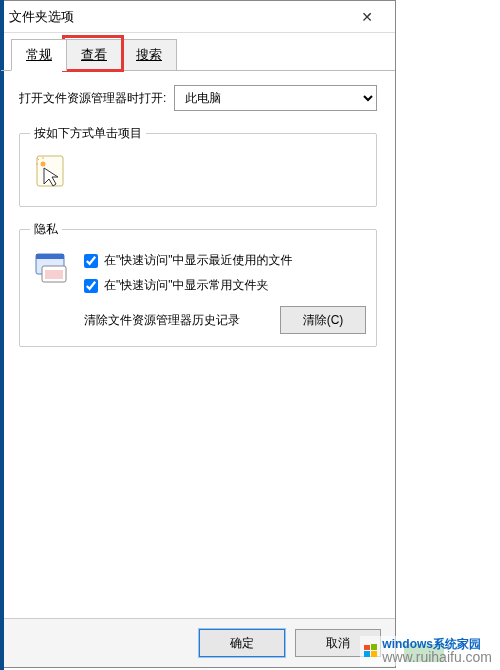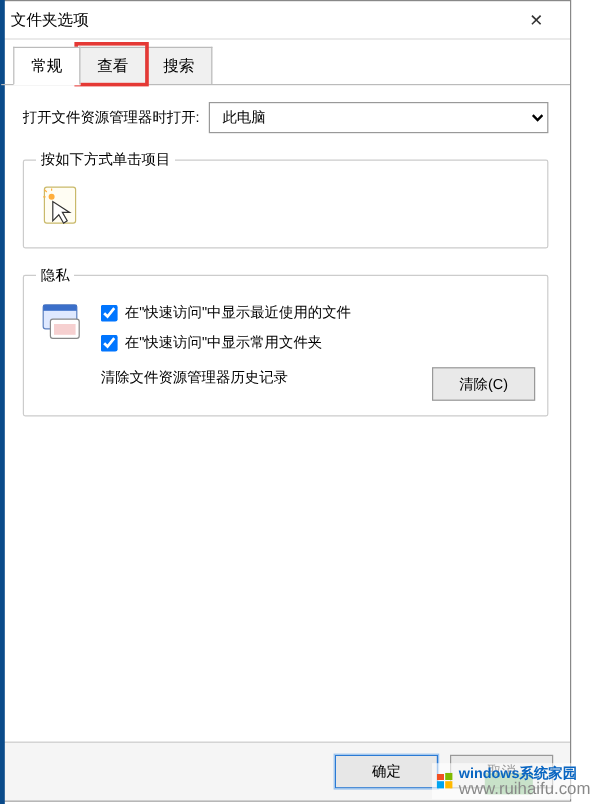--- a/index.html
+++ b/index.html
@@ -8,21 +8,21 @@
     font-family: "Microsoft YaHei", "Segoe UI", sans-serif;
     font-size: 12px;
     background: #fff;
     width: 500px;
     height: 670px;
     position: relative;
     overflow: hidden;
   }
   .window {
     border: 1px solid #888;
-    width: 476px;
+    width: 396px;
     height: 668px;
     background: #fff;
     display: flex;
     flex-direction: column;
   }
   .titlebar {
     height: 32px;
     display: flex;
     align-items: center;
     padding: 0 8px;
@@ -36,20 +36,21 @@
     align-items: center;
     justify-content: center;
     font-size: 14px;
     color: #333;
   }
   .tabs {
     display: flex;
     padding: 6px 10px 0 10px;
     border-bottom: 1px solid #bbb;
     position: relative;
+    text-decoration: underline;
   }
   .tab {
     padding: 6px 14px;
     border: 1px solid #bbb;
     border-bottom: none;
     margin-right: -1px;
     background: #f0f0f0;
     position: relative;
     font-size: 13px;
   }
@@ -112,20 +113,21 @@
     align-items: center;
     gap: 6px;
     padding: 4px 0;
     font-size: 12px;
   }
   .opt-row.sub { padding-left: 22px; color: #999; }
   .opt-row.sub input { accent-color: #999; }
   input[type="radio"], input[type="checkbox"] { margin: 0; width: 14px; height: 14px; }
   .clear-row {
     display: flex;
+    align-items: center;
     justify-content: space-between;
     padding: 8px 0 0 0;
   }
   .btn {
     min-width: 86px;
     height: 28px;
     border: 1px solid #999;
     background: #e9e9e9;
     font-size: 12px;
     padding: 0 12px;

